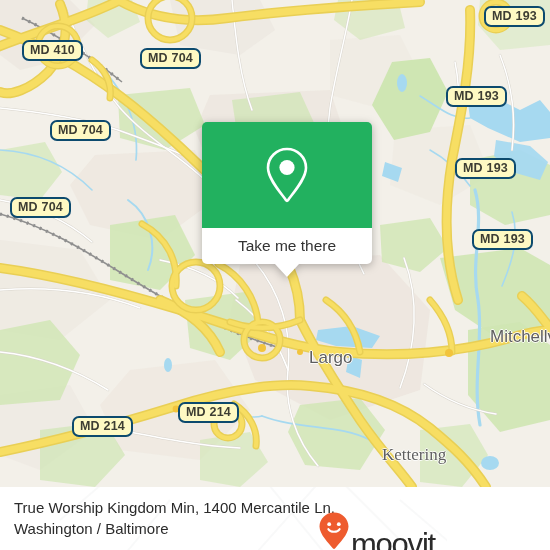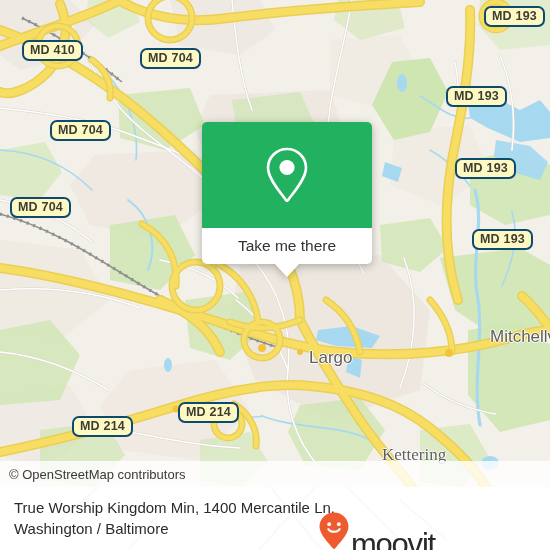--- a/index.html
+++ b/index.html
@@ -294,23 +294,20 @@
           <path d="M23 3 C12.5 3 4 11.4 4 21.8 C4 33 17 47 22.2 54.4 C22.6 55 23.4 55 23.8 54.4 C29 47 42 33 42 21.8 C42 11.4 33.5 3 23 3 Z" fill="none" stroke="#ffffff" stroke-width="2.6"></path>
           <circle cx="23" cy="21.5" r="7.6" fill="#ffffff"></circle>
         </svg>
       </div>
       <div class="popup-foot">
         <span>Take me there</span>
       </div>
       <div class="popup-tail"></div>
     </div>
 
-    <div class="attrib">
-      <span>© OpenStreetMap contributors</span>
-    </div>
   </div>
 
   <div class="footer">
     <svg class="footer-watermark" viewBox="0 0 550 550">
       <g stroke="#9aa0a6" stroke-width="2" fill="none">
         <path d="M60 520 L200 400 L330 560"></path>
         <path d="M250 560 L330 470 L420 560"></path>
         <path d="M400 500 L470 560"></path>
         <path d="M470 500 L520 560"></path>
         <path d="M120 560 L170 500"></path>

